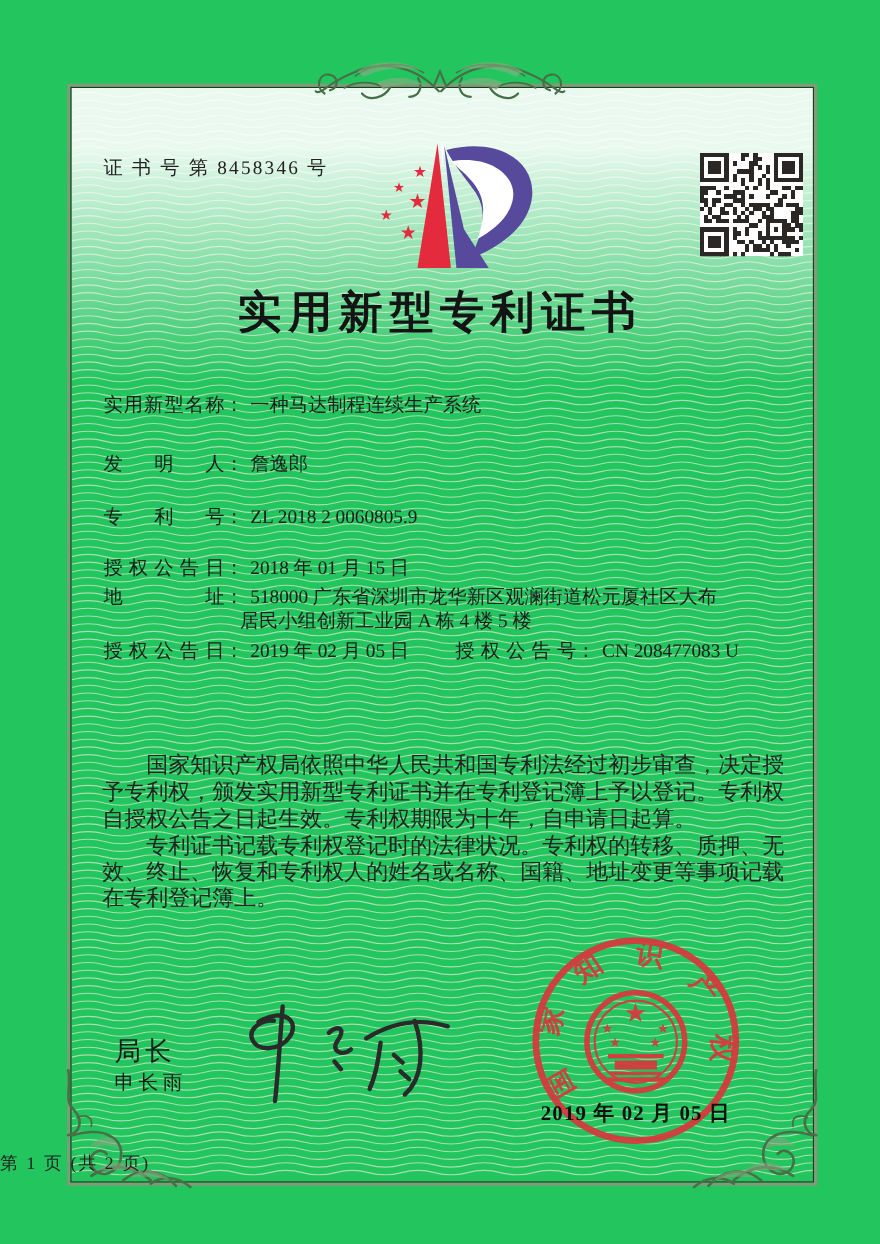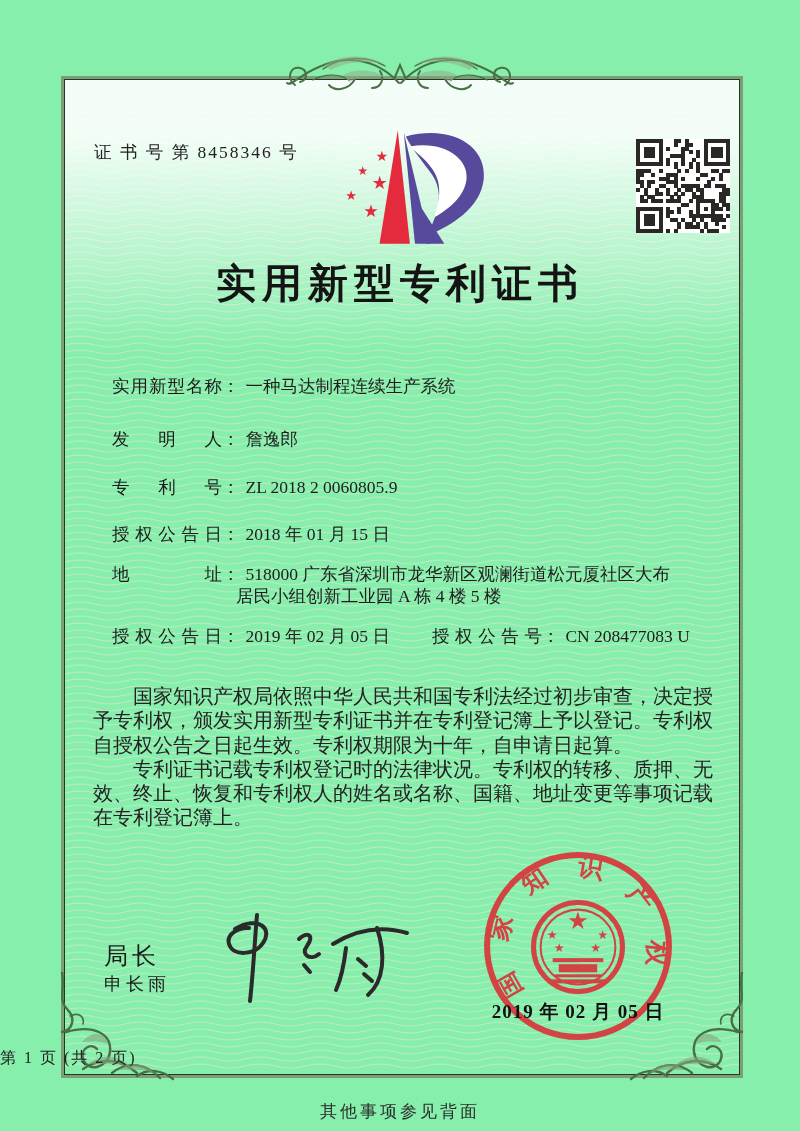--- a/index.html
+++ b/index.html
@@ -1,32 +1,32 @@
 <!DOCTYPE html>
 <html><head>
 <meta charset="utf-8">
 <style>
   html,body{margin:0;padding:0;background:#e9e9e9;}
-  .sheet{position:relative;width:800px;height:1131px;background:#86efac;overflow:hidden;
+  .sheet{position:relative;width:800px;height:1131px;background:#22c55e;overflow:hidden;
          font-family:"Liberation Serif","DejaVu Serif",serif;color:#1d1d1d;}
   .abs{position:absolute;}
   
   .frame{position:absolute;left:61px;top:76px;width:682px;height:1002px;
          border:3px solid #7d9c78;box-sizing:border-box;}
   .frame-inner{position:absolute;inset:0;border:1px solid #22381f;}
   .waves{position:absolute;left:65px;top:80px;opacity:.75;}
   .washout{position:absolute;left:65px;top:80px;width:674px;height:270px;
            background:linear-gradient(#ffffff 20%,rgba(255,255,255,0));opacity:.9;}
   
   .certno{position:absolute;left:94px;top:140px;font-size:17.5px;letter-spacing:2px;color:#222;}
   .title{position:absolute;left:0;top:256px;width:100%;text-align:center;
          font-size:40px;font-weight:bold;letter-spacing:6px;color:#141414;}
   
   .fields{position:absolute;left:94px;top:357px;width:622px;font-size:17.5px;line-height:22px;}
-  .frow{margin:18px;}
+  .frow{margin:0;}
   .flabel{display:inline-block;width:110px;text-align:justify;text-align-last:justify;
           vertical-align:top;color:#1b1b1b;}
   .fcolon{display:inline-block;vertical-align:top;margin-right:6px;}
   .fvalue{display:inline-block;vertical-align:top;max-width:490px;}
   .fvalue2{margin-left:124px;}
   .m31{margin-top:31px}.m26{margin-top:26px}.m25{margin-top:25px}.m4{margin-top:4px}.m5{margin-top:5px}
   .pair2{margin-left:42px;}
   
   .paras{position:absolute;left:93px;top:684px;width:620px;font-size:20px;line-height:24.3px;
          text-align:justify;color:#222;}
@@ -505,15 +505,14 @@
       <rect x="70" y="107" width="50" height="4"></rect>
       <rect x="76" y="113" width="38" height="8"></rect>
       <rect x="72" y="123" width="46" height="3"></rect>
       <rect x="66" y="128" width="58" height="4"></rect>
     </g>
   </svg>
 
   <div class="sealdate">2019 年 02 月 05 日</div>
 
   <div class="pageno">第 1 页 (共 2 页)</div>
-  <div class="backnote">其他事项参见背面</div>
 
 </div>
 
 </body></html>

